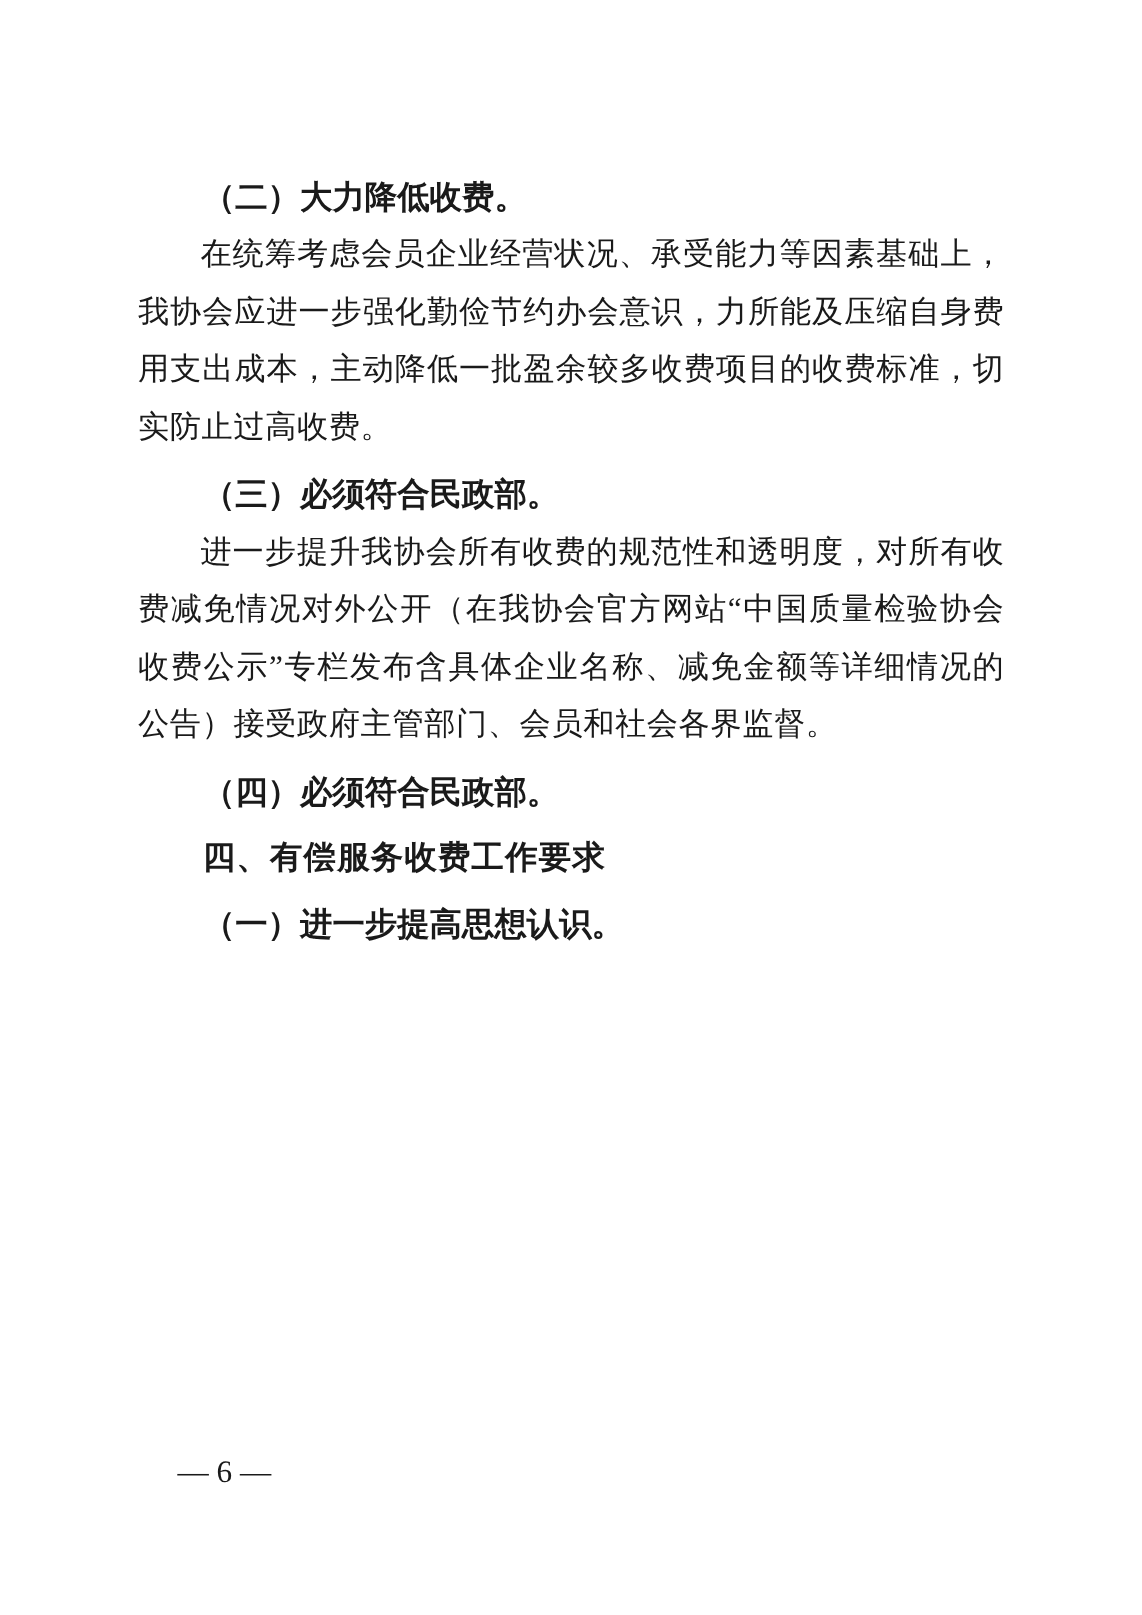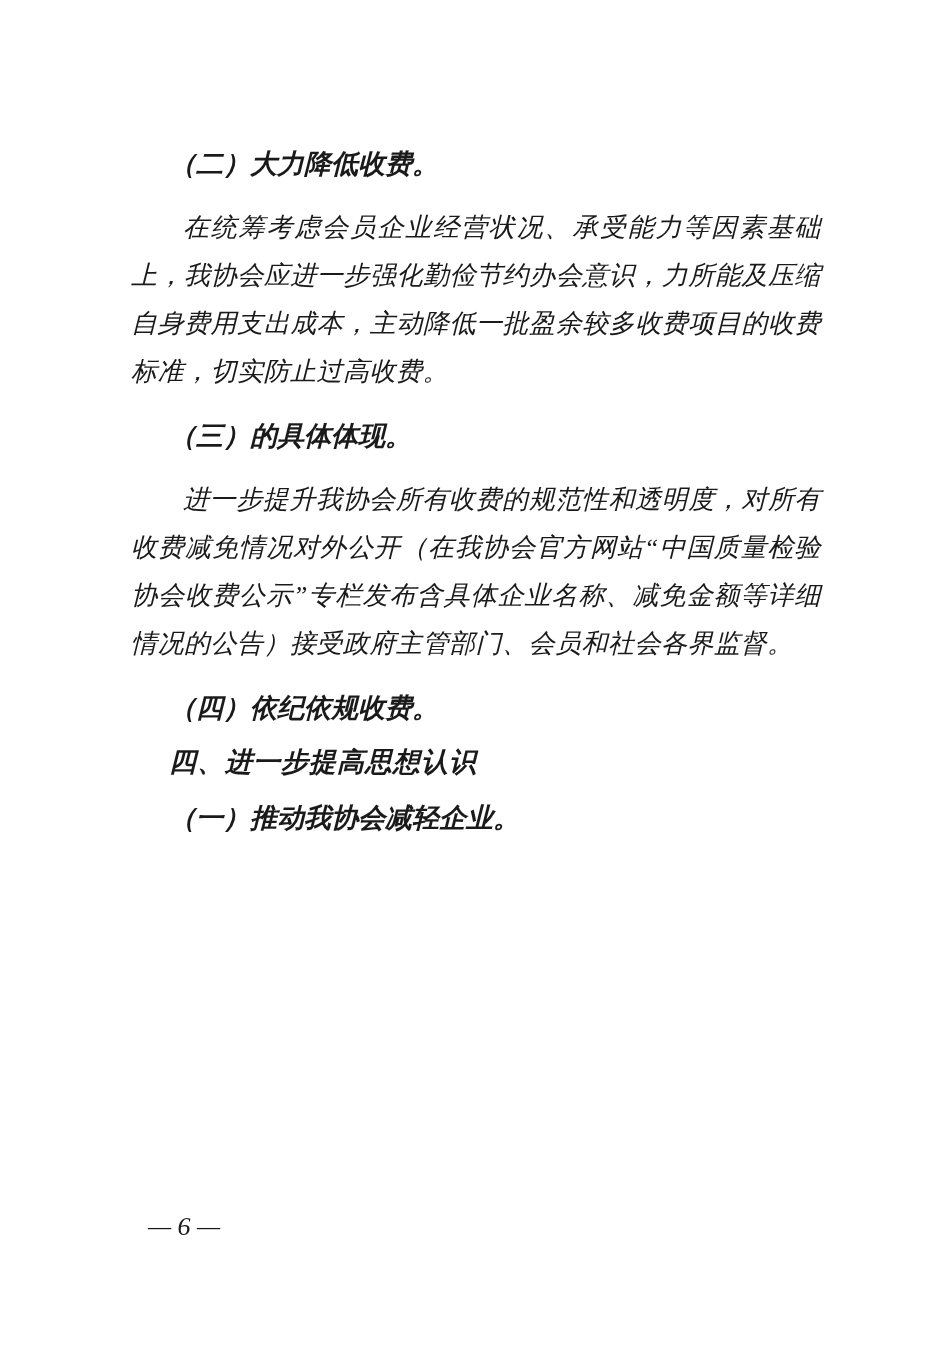--- a/index.html
+++ b/index.html
@@ -9,30 +9,29 @@
   }
   .page {
     position: relative;
     width: 952px;
     height: 1346px;
     background: #ffffff;
     color: #1a1a1a;
     font-family: "Liberation Serif", serif;
     overflow: hidden;
     box-sizing: border-box;
-    font-style: italic;
   }
   .text-block {
     position: absolute;
     top: 140px;
     left: 115px;
     width: 722px;
   }
   .para {
-    margin: 16px;
+    margin: 0;
     font-size: 26px;
     line-height: 48px;
     text-align: justify;
     text-indent: 2em;
     letter-spacing: 0.5px;
     word-break: break-all;
   }
   .subheading {
     margin: 8px 0 0 0;
     font-size: 27px;
@@ -68,29 +67,29 @@
 <body>
 
 <div class="page">
 
   <div class="text-block">
 
     <h3 class="subheading first">（二）大力降低收费。</h3>
 
     <p class="para">在统筹考虑会员企业经营状况、承受能力等因素基础上，我协会应进一步强化勤俭节约办会意识，力所能及压缩自身费用支出成本，主动降低一批盈余较多收费项目的收费标准，切实防止过高收费。</p>
 
-    <h3 class="subheading">（三）的具体体现。</h3>
+    <h3 class="subheading">（三）必须符合民政部。</h3>
 
     <p class="para">进一步提升我协会所有收费的规范性和透明度，对所有收费减免情况对外公开（在我协会官方网站“中国质量检验协会收费公示”专栏发布含具体企业名称、减免金额等详细情况的公告）接受政府主管部门、会员和社会各界监督。</p>
 
-    <h3 class="subheading">（四）依纪依规收费。</h3>
+    <h3 class="subheading">（四）必须符合民政部。</h3>
 
 
-    <h2 class="section-heading">四、进一步提高思想认识</h2>
+    <h2 class="section-heading">四、有偿服务收费工作要求</h2>
 
-    <h3 class="subheading">（一）推动我协会减轻企业。</h3>
+    <h3 class="subheading">（一）进一步提高思想认识。</h3>
 
 
   </div>
 
   <div class="page-number">— 6 —</div>
 
 </div>
 
 </body></html>

